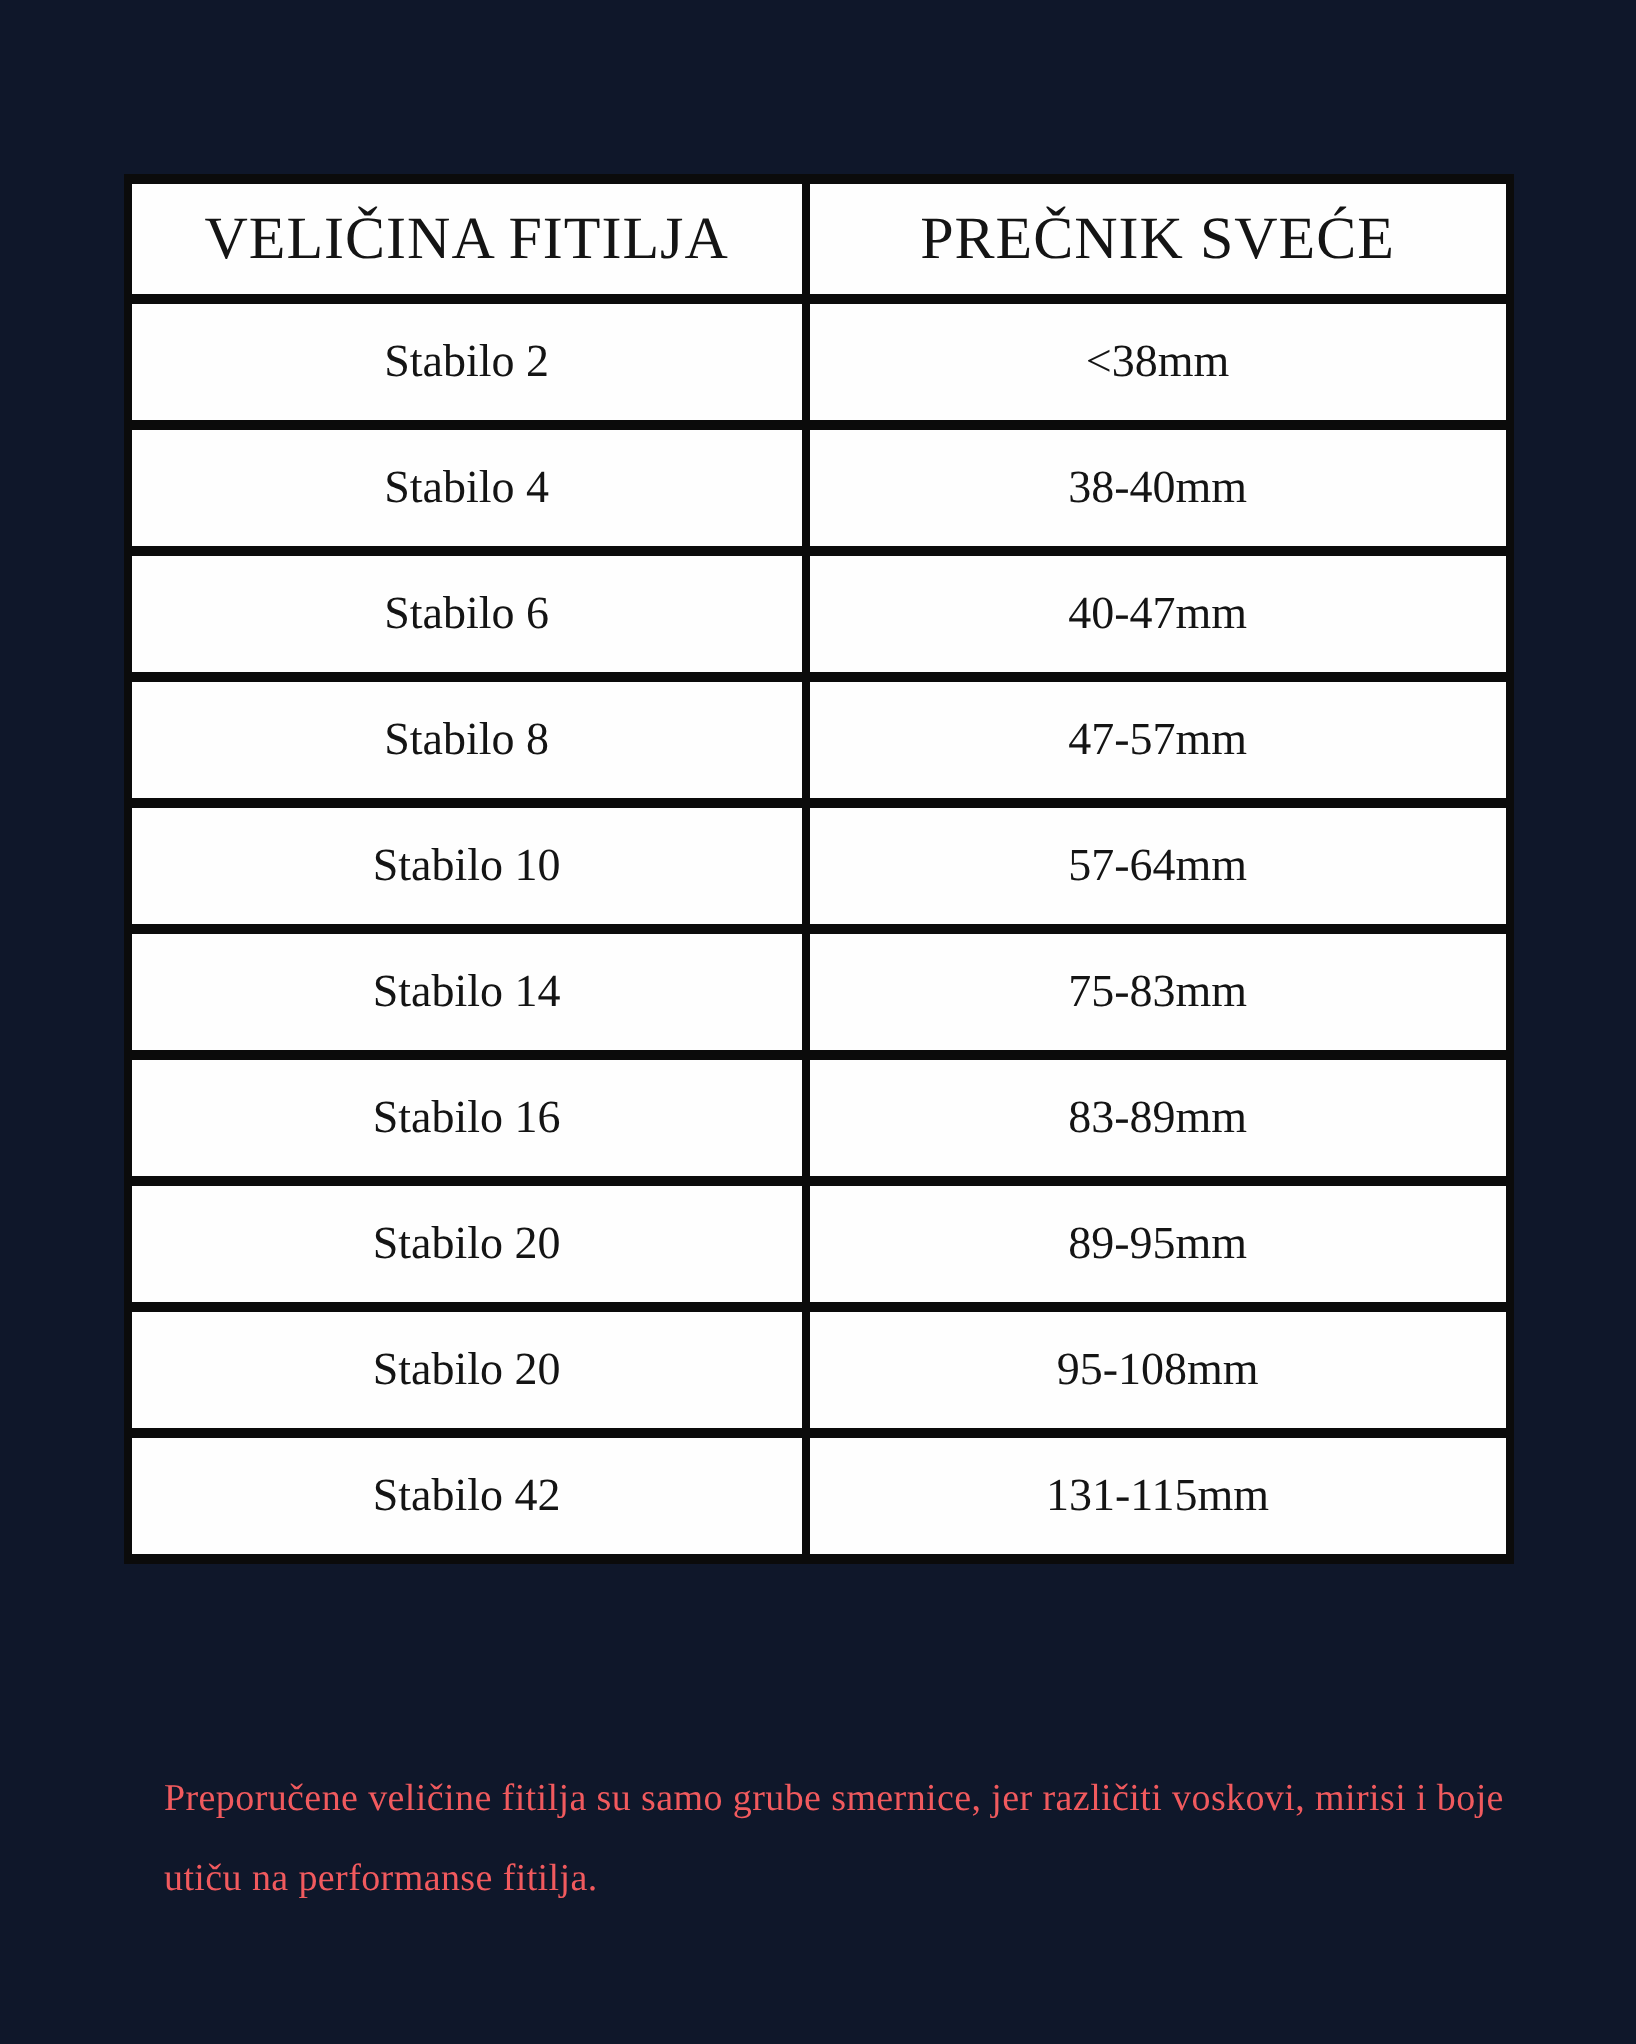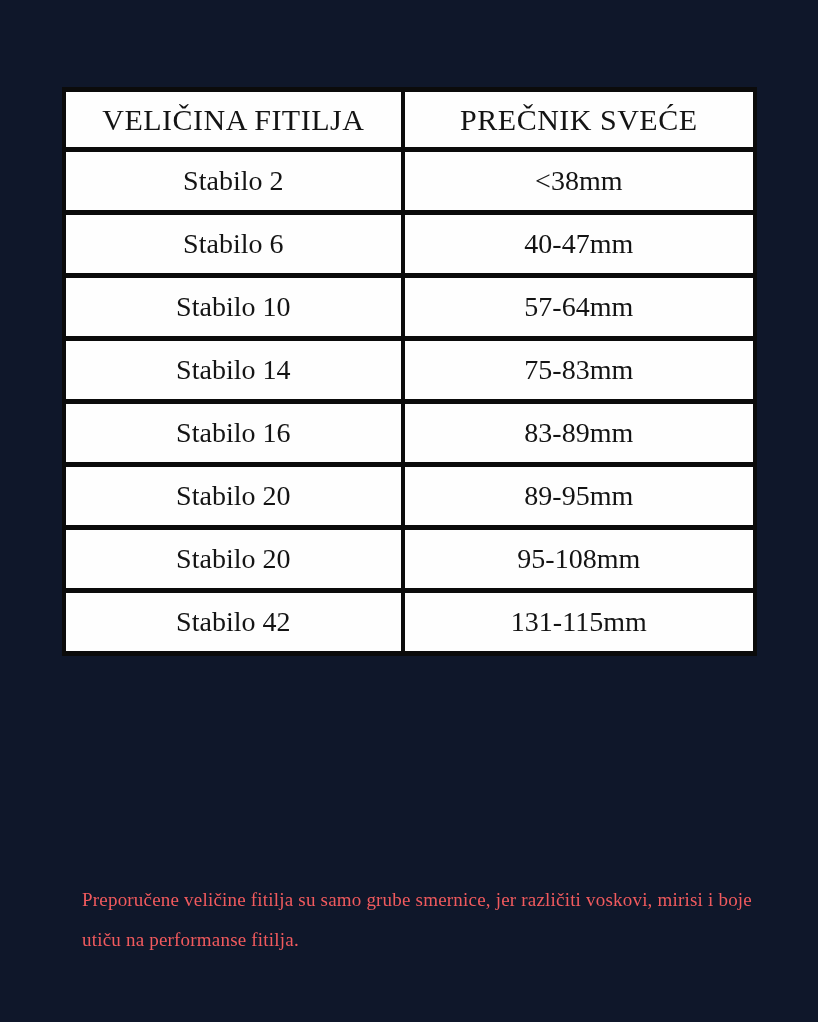--- a/index.html
+++ b/index.html
@@ -41,21 +41,21 @@
     white-space: nowrap;
   }
   table.size-table th {
     height: 60px;
     font-size: 30px;
     font-weight: 400;
     letter-spacing: 0.5px;
   }
   table.size-table td {
     height: 63px;
-    font-size: 28px;
+    font-size: 23px;
     font-weight: 400;
   }
   col.c1 { width: 49%; }
   col.c2 { width: 51%; }
   .note {
     position: absolute;
     left: 82px;
     top: 880px;
     width: 676px;
     font-size: 19px;
@@ -80,22 +80,30 @@
           <th>VELIČINA FITILJA</th>
           <th>PREČNIK SVEĆE</th>
         </tr>
       </thead>
       <tbody>
         <tr>
           <td>Stabilo 2</td>
           <td>&lt;38mm</td>
         </tr>
         <tr>
+          <td>Stabilo 4</td>
+          <td>38-40mm</td>
+        </tr>
+        <tr>
           <td>Stabilo 6</td>
           <td>40-47mm</td>
+        </tr>
+        <tr>
+          <td>Stabilo 8</td>
+          <td>47-57mm</td>
         </tr>
         <tr>
           <td>Stabilo 10</td>
           <td>57-64mm</td>
         </tr>
         <tr>
           <td>Stabilo 14</td>
           <td>75-83mm</td>
         </tr>
         <tr>

